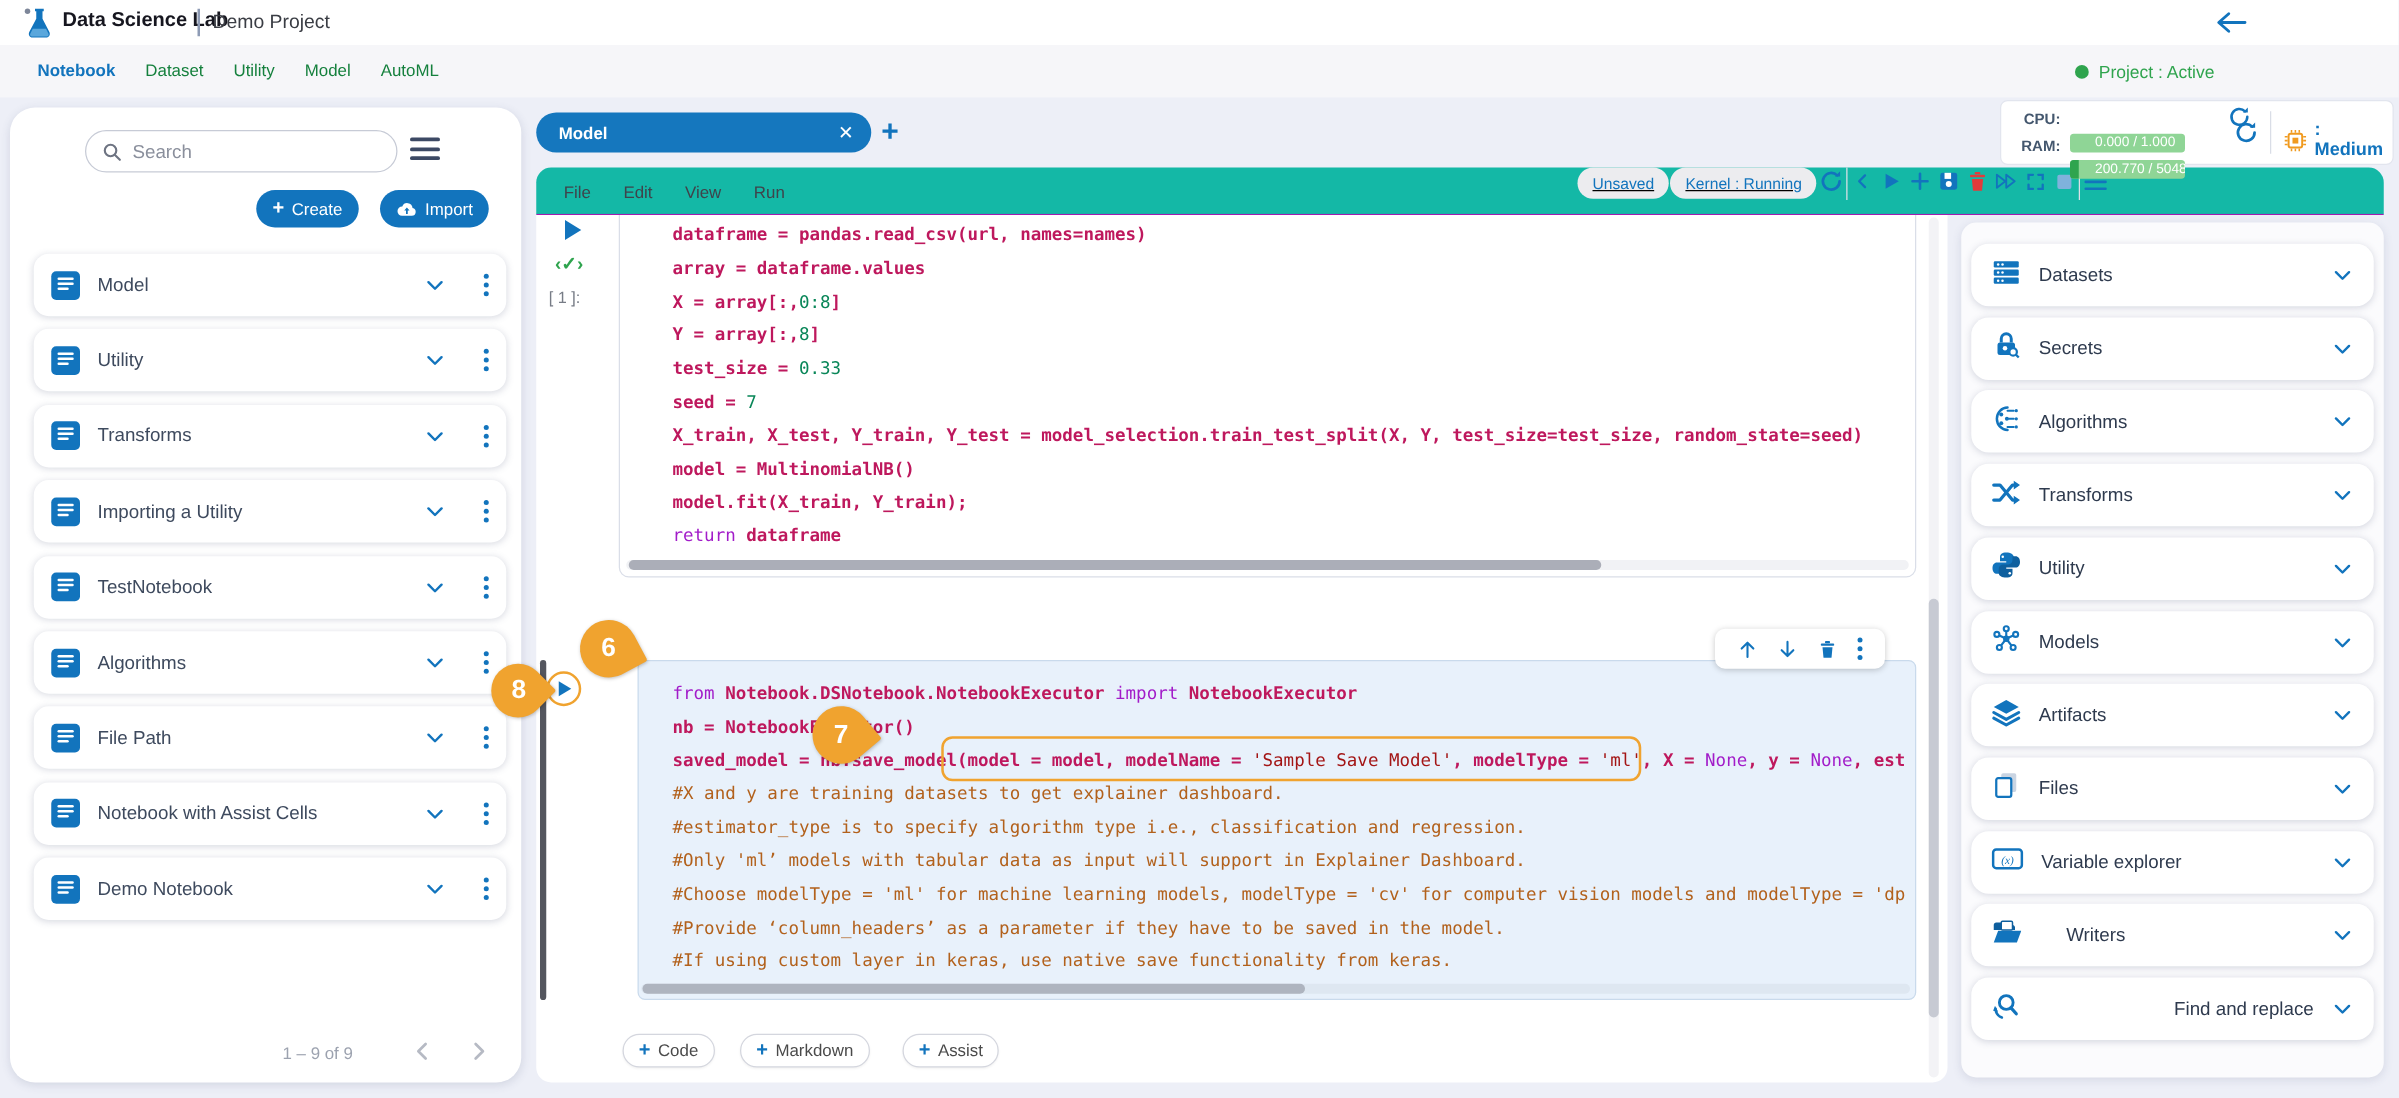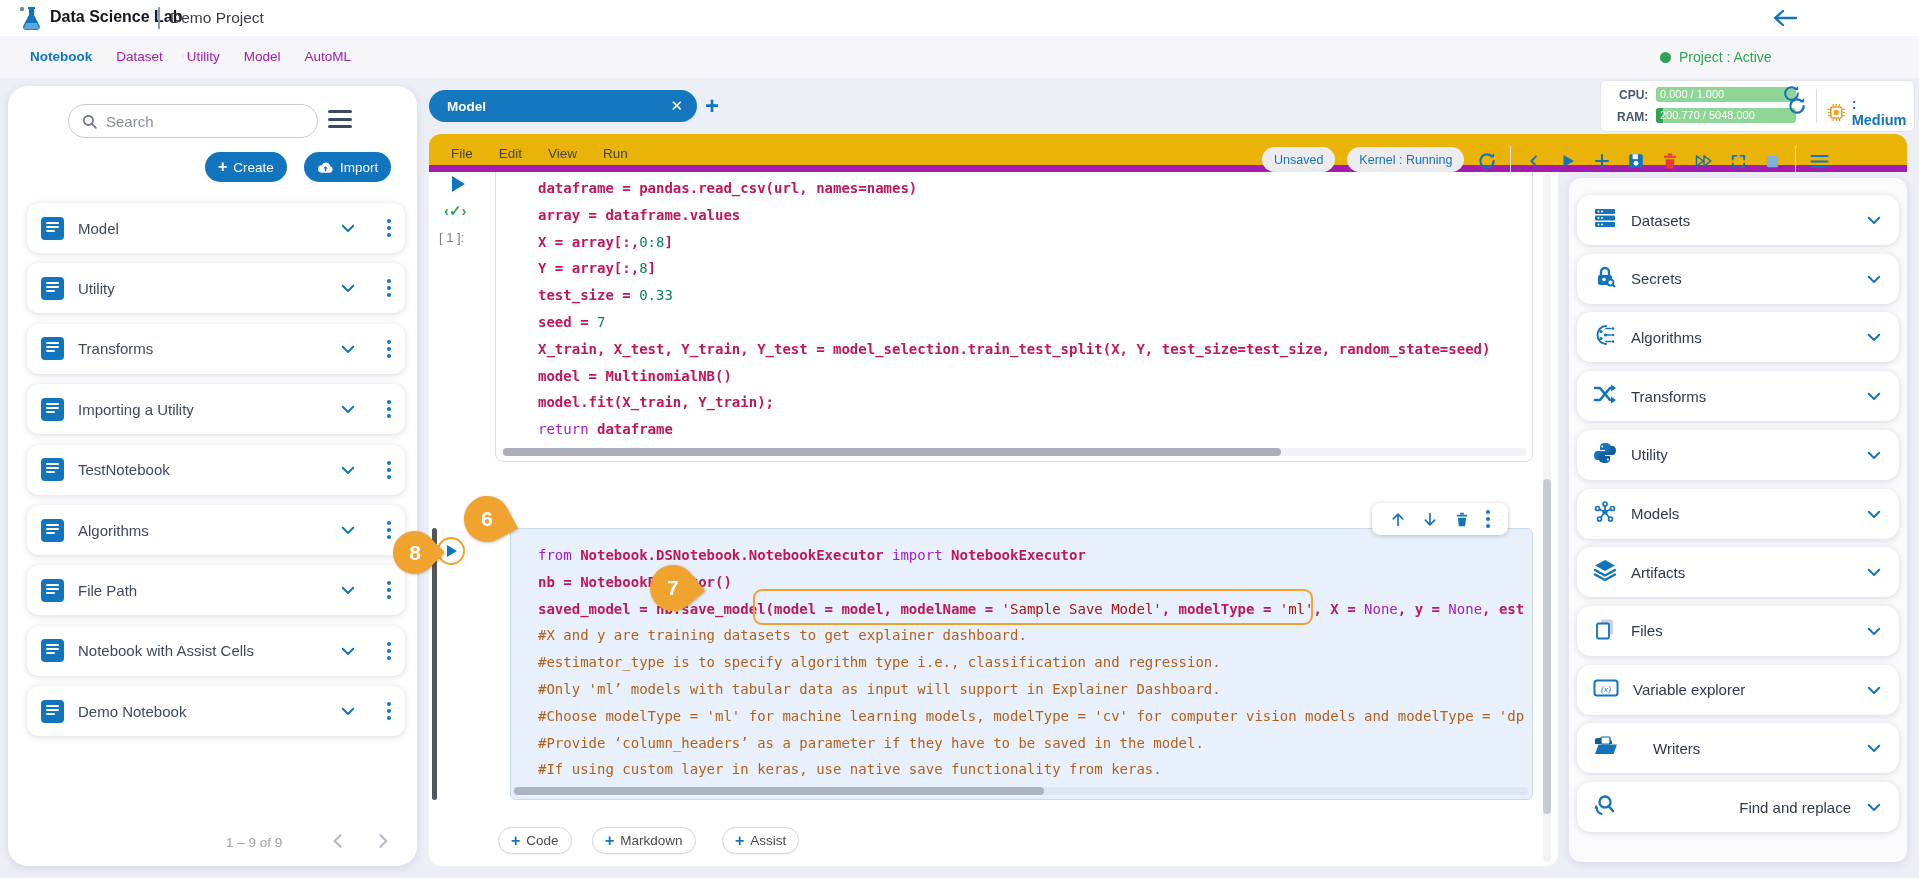--- a/index.html
+++ b/index.html
@@ -10,21 +10,21 @@
   
   #header { left:0; top:0; width:1919px; height:36px; background:#fff; z-index:5; }
   #app-title { left:50px; top:8px; font-size:16px; font-weight:bold; color:#16161F; }
   #title-divider { left:158px; top:7px; width:2px; height:22px; background:#8E9BB5; }
   #project-title { left:170px; top:9px; font-size:15.5px; color:#3A3D44; }
   #back-arrow { left:1772px; top:7px; color:#1274BD; cursor:pointer; }
 
   
   #nav { left:0; top:36px; width:1919px; height:42px; background:#F6F6F9; z-index:4; }
   #nav-tabs { position:absolute; left:30px; top:13px; display:flex; gap:24px; }
-  .nav-tab { font-size:13.5px; color:#a21caf; cursor:pointer; }
+  .nav-tab { font-size:13.5px; color:#15803d; cursor:pointer; }
   .nav-tab.active { color:#1274BD; font-weight:bold; }
   #nav-underline { left:22px; top:73px; width:88px; height:4px; background:#1274BD; border-radius:3px; }
   #project-status { left:1660px; top:13px; display:flex; align-items:center; gap:8px; }
   #status-dot { width:11px; height:11px; border-radius:50%; background:#2FA44E; }
   #project-status span { font-size:14px; color:#2FA44E; }
 
   
   #left-panel { left:8px; top:86px; width:409px; height:780px; background:#fff; border-radius:20px;
     box-shadow:0 2px 8px rgba(70,80,120,.16); z-index:3; }
   #search-box { position:absolute; left:60px; top:18px; width:250px; height:34px;
@@ -54,35 +54,35 @@
   #doc-tab { left:429px; top:90px; width:268px; height:32px; background:#1577BE; border-radius:16px;
     display:flex; align-items:center; padding:0 14px 0 18px; z-index:3; cursor:pointer;}
   #doc-tab .t { color:#fff; font-size:13.5px; font-weight:bold; flex:1; }
   #doc-tab .x { color:#fff; font-size:15px; cursor:pointer; }
   #new-tab-btn { left:705px; top:92px; font-size:24px; color:#1274BD; cursor:pointer; z-index:3; font-weight:bold;}
 
   
   #res-card { left:1600px; top:80px; width:315px; height:52px; background:#fff; border:1px solid #E2E5EE;
     border-radius:6px; z-index:3; }
   .res-label { position:absolute; font-size:12px; color:#44576E; font-weight:bold; }
-  .res-bar { position:absolute; left:55px; width:140px; height:15px; background:#8FD596; border-radius:3px;
-    color:#fff; font-size:11px; line-height:15px; padding-left:4px; overflow:hidden; white-space:nowrap;}
+  .res-bar { position:absolute; left:55px; width:92px; height:15px; background:#8FD596; border-radius:3px;
+    color:#fff; font-size:11px; line-height:15px; padding-left:20px; overflow:hidden; white-space:nowrap;margin-top:20px;}
   #ram-bar::before { content:""; position:absolute; left:0; top:0; width:7px; height:100%; background:#2FA44E; }
   #ram-bar span { position:relative; }
   #res-divider { position:absolute; left:215px; top:8px; width:1px; height:34px; background:#D9DDE6; }
   #instance { position:absolute; left:226px; top:15px; display:flex; align-items:center; gap:6px; }
   #instance span { font-size:14.5px; color:#1274BD; font-weight:bold; }
   #res-refresh { position:absolute; left:186px; top:15px; cursor:pointer; }
 
   
-  #toolbar { left:429px; top:134px; width:1478px; height:38px; background:#eab308; border-radius:12px 12px 0 0;
-    border-bottom:7px solid #a21caf; z-index:2; }
+  #toolbar { left:429px; top:134px; width:1478px; height:38px; background:#14b8a6; border-radius:12px 12px 0 0;
+    border-bottom:1px solid #a21caf; z-index:2; }
   #menu-row { position:absolute; left:22px; top:0; height:38px; display:flex; gap:26px; align-items:center; }
   .menu-item { font-size:13.5px; color:#3F434B; cursor:pointer; }
-  #tb-right { position:absolute; left:833px; top:0; height:38px; display:flex; gap:12px; align-items:flex-end; }
+  #tb-right { position:absolute; left:833px; top:0; height:38px; display:flex; gap:1px; align-items:flex-start;text-decoration:underline; }
   .status-pill { height:25px; border-radius:13px; background:#ECECEF; color:#1274BD; font-size:12.5px;
     display:flex; align-items:center; padding:0 12px; white-space:nowrap; }
   .tb-div { width:1px; height:26px; background:#DCDFE8; }
   .tb-ic { width:22px; height:22px; display:flex; align-items:center; justify-content:center; cursor:pointer; }
 
   
   #notebook { left:429px; top:172px; width:1129px; height:694px; background:#fff; border-radius:0 0 12px 12px;
     overflow:hidden; z-index:2; }
   .code-line { white-space:pre; font-family:"DejaVu Sans Mono", monospace; font-size:14px; line-height:26.8px; }
   .tok-d { color:#be185d;font-weight:bold; } .tok-k { color:#A21CC9; } .tok-s { color:#A31515; }

